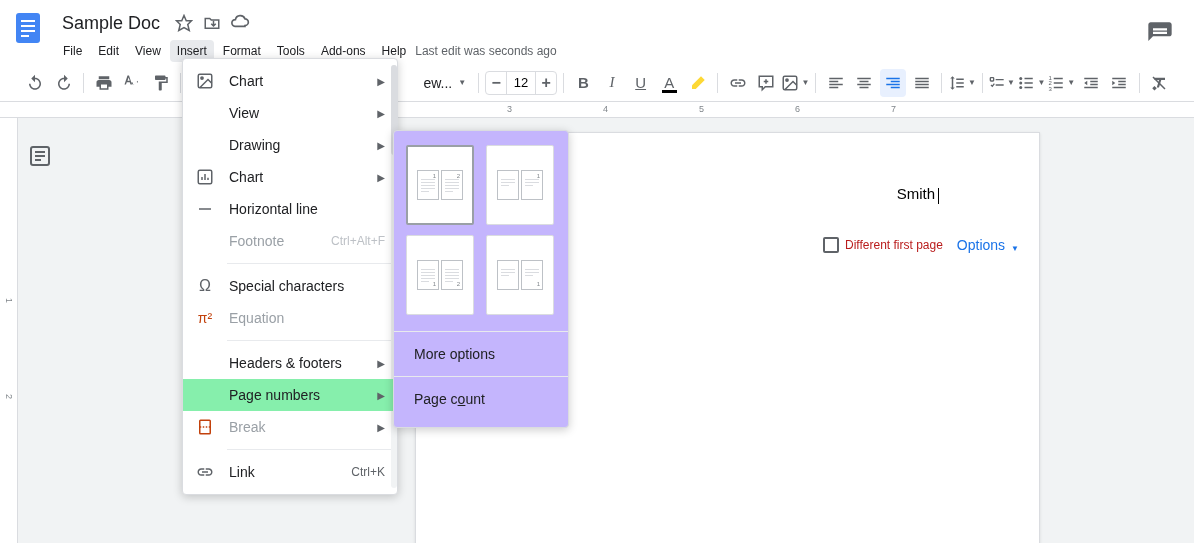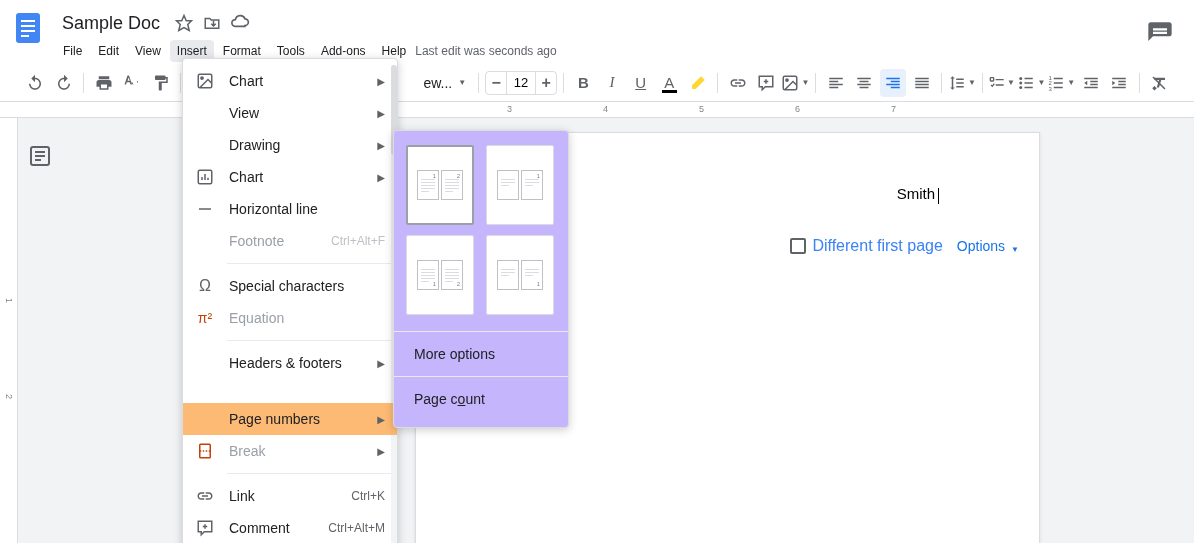--- a/index.html
+++ b/index.html
@@ -38,28 +38,28 @@
 .ruler-v-tick { position: absolute; left: 4px; font-size: 9px; color: #80868b; writing-mode: vertical-lr; }
 
 .outline-btn { position: absolute; left: 28px; top: 42px; width: 24px; height: 24px; cursor: pointer; color: #5f6368; }
 
 .page { position: absolute; left: 415px; top: 30px; width: 625px; height: 500px; background: #fff; border: 1px solid #dadce0; box-shadow: 0 1px 3px rgba(0,0,0,.1); }
 .page-header-text { position: absolute; top: 52px; right: 100px; font-family: 'Times New Roman', serif; font-size: 15px; }
 .text-cursor { display: inline-block; width: 1px; height: 16px; background: #000; vertical-align: middle; margin-left: 3px; }
 .header-options-bar { position: absolute; top: 104px; right: 20px; display: flex; align-items: center; gap: 14px; }
 .checkbox-wrap { display: flex; align-items: center; gap: 6px; cursor: pointer; }
 .checkbox { width: 16px; height: 16px; border: 2px solid #5f6368; border-radius: 2px; }
-.checkbox-label { font-size: 16px; color: #3b82f6; }
+.checkbox-label { font-size: 12px; color: #b91c1c; }
 .options-link { font-size: 14px; color: #1a73e8; cursor: pointer; display: flex; align-items: flex-end; gap: 4px; }
 
 .insert-menu { position: absolute; left: 182px; top: 58px; width: 216px; background: #fff; border: 1px solid #dadce0; border-radius: 4px; box-shadow: 0 2px 10px rgba(0,0,0,.2); z-index: 100; padding: 6px 0; }
 .menu-scrollbar { position: absolute; right: 0; top: 6px; bottom: 6px; width: 6px; background: #f1f3f4; border-radius: 3px; }
 .menu-scrollbar-thumb { width: 100%; height: 90px; background: #dadce0; border-radius: 3px; }
 .insert-item { height: 32px; display: flex; align-items: center; padding: 0 12px; cursor: pointer; font-size: 14px; color: #202124; position: relative; }
-.insert-item.highlighted { background: #fdba74; margin-top: 24px; }
+.insert-item.highlighted { background: #86efac; }
 .insert-item.disabled { color: #9aa0a6; cursor: default; }
 .insert-item.disabled .insert-icon { color: #c2410c; }
 .insert-icon { width: 20px; height: 20px; margin-right: 14px; color: #5f6368; display: flex; align-items: center; justify-content: center; }
 .insert-label { flex: 1; }
 .insert-shortcut { font-size: 12px; color: #5f6368; }
 .insert-item.disabled .insert-shortcut { color: #bdc1c6; }
 .insert-arrow { font-size: 10px; color: #5f6368; margin-left: 8px; }
 .insert-sep { height: 1px; background: #e8eaed; margin: 6px 0 6px 44px; }
 
 .submenu { position: absolute; left: 393px; top: 130px; width: 176px; background: #c4b5fd; border: 1px solid #dadce0; border-radius: 4px; box-shadow: 0 2px 10px rgba(0,0,0,.2); z-index: 101; padding: 10px 0; }
@@ -401,30 +401,20 @@
   <div class="insert-sep"></div>
   <div class="insert-item">
     <span class="insert-icon">
         <svg width="18" height="18" viewBox="0 0 24 24" fill="currentColor">
           <path d="M3.9 12c0-1.7 1.4-3.1 3.1-3.1h4V7H7c-2.8 0-5 2.2-5 5s2.2 5 5 5h4v-1.9H7c-1.7 0-3.1-1.4-3.1-3.1zM8 13h8v-2H8v2zm9-6h-4v1.9h4c1.7 0 3.1 1.4 3.1 3.1s-1.4 3.1-3.1 3.1h-4V17h4c2.8 0 5-2.2 5-5s-2.2-5-5-5z"></path>
         </svg>
       </span>
     <span class="insert-label">Link</span>
     <span class="insert-shortcut">Ctrl+K</span>
   </div>
-  <div class="insert-item">
-    <span class="insert-icon">
-        <svg width="18" height="18" viewBox="0 0 24 24" fill="none" stroke="currentColor" stroke-width="2">
-          <path d="M21 3H3v14h4v4l4-4h10V3z"></path>
-          <path d="M12 7v6M9 10h6"></path>
-        </svg>
-      </span>
-    <span class="insert-label">Comment</span>
-    <span class="insert-shortcut">Ctrl+Alt+M</span>
-  </div>
 </div>
 
 <div class="submenu">
   <div class="pn-grid">
     <div class="pn-option selected">
       <div class="pn-pages">
         <div class="pn-page">
             <span class="pn-num tr">1</span>
             <div class="pn-lines top">
               <div class="pn-line"></div>

